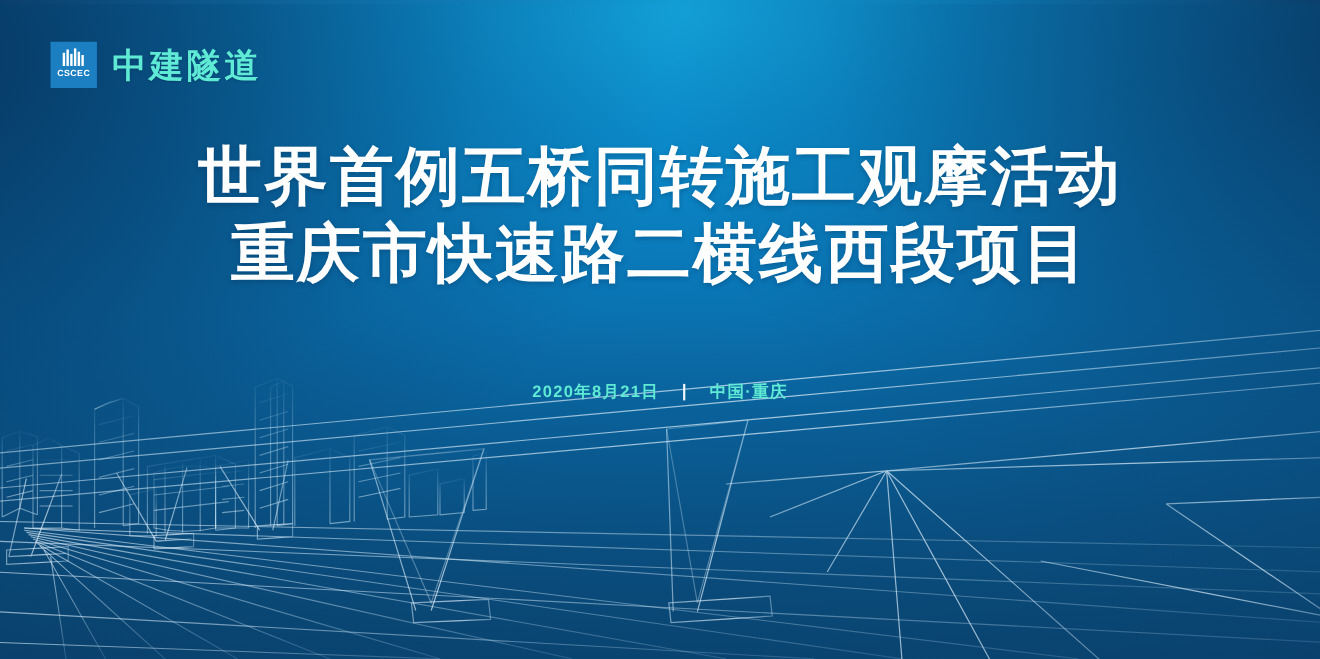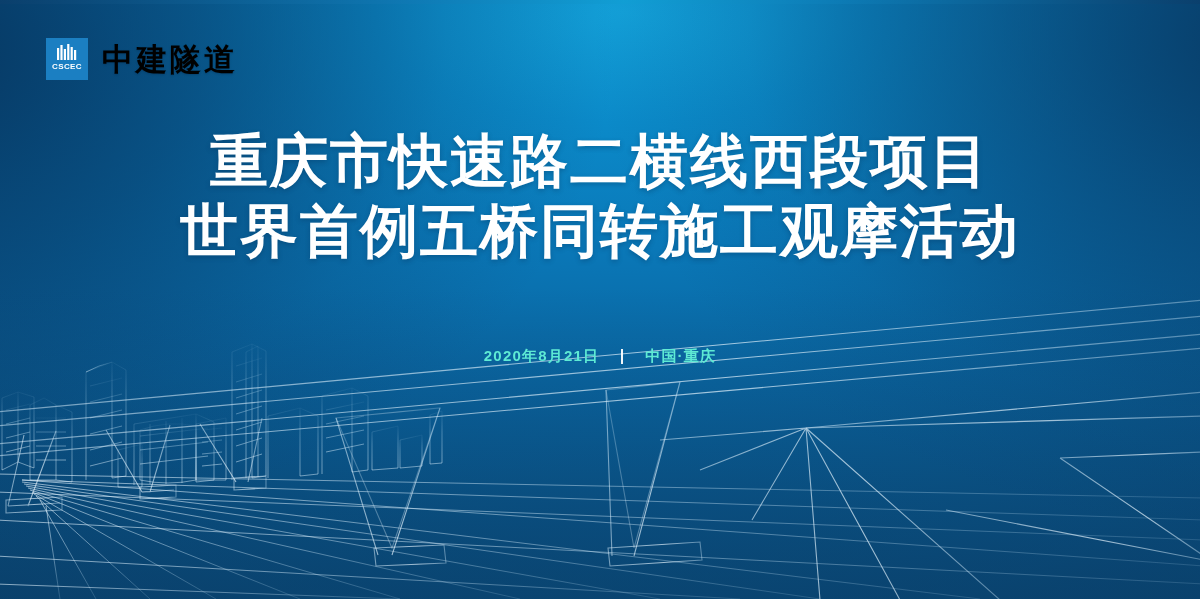--- a/index.html
+++ b/index.html
@@ -72,21 +72,21 @@
   .logo-mark {
     width: 42px;
     height: 42px;
     background: #1b7fc2;
     display: block;
     position: relative;
     flex: none;
   }
   .logo-mark svg { display: block; }
   .logo-wordmark {
-    color: #000000;
+    color: #5eead4;
     font-size: 31px;
     font-weight: bold;
     letter-spacing: 3px;
     line-height: 1;
     white-space: nowrap;
     text-shadow: 0 1px 2px rgba(0,30,60,.28);
   }
 
   
   .headline {
@@ -277,22 +277,22 @@
         </g>
         <g fill="#ffffff" font-family="'Liberation Sans', sans-serif" font-size="8" font-weight="bold">
           <text x="21" y="31" text-anchor="middle" letter-spacing="0.4">CSCEC</text>
         </g>
       </svg>
     </span>
     <span class="logo-wordmark">中建隧道</span>
   </div>
 
   <div class="headline">
+    <div class="headline-line">世界首例五桥同转施工观摩活动</div>
     <div class="headline-line">重庆市快速路二横线西段项目</div>
-    <div class="headline-line">世界首例五桥同转施工观摩活动</div>
   </div>
 
   <div class="meta-row">
     <span>2020年8月21日</span>
     <span class="meta-sep"></span>
     <span>中国·重庆</span>
   </div>
 
 </div>
 

